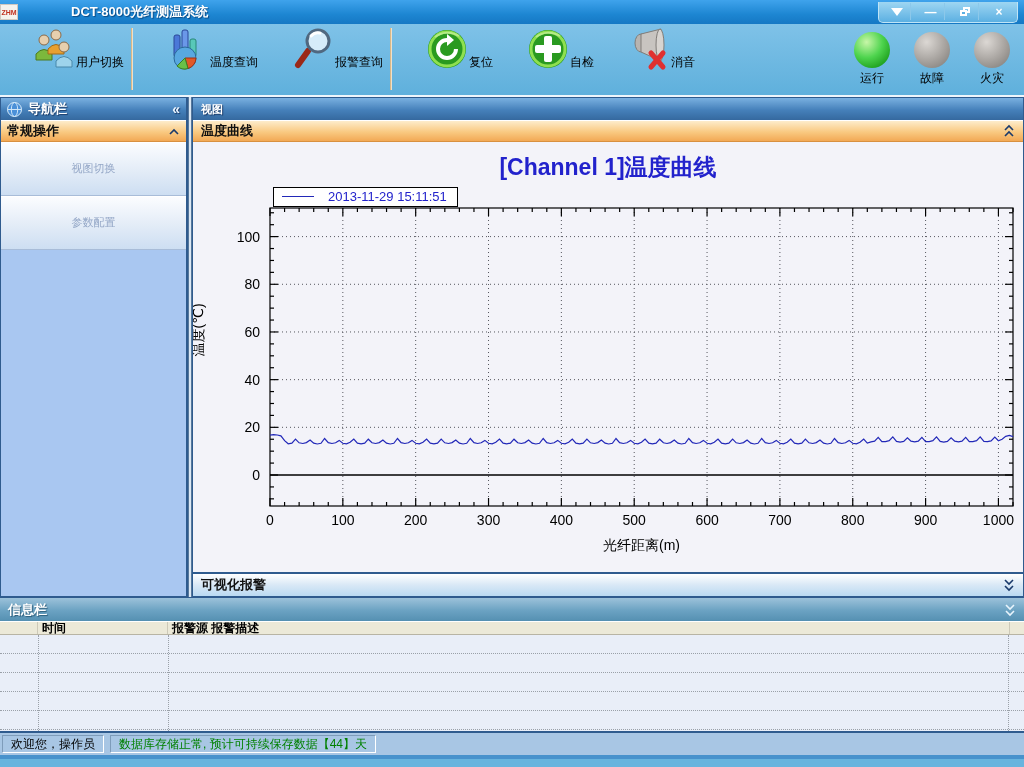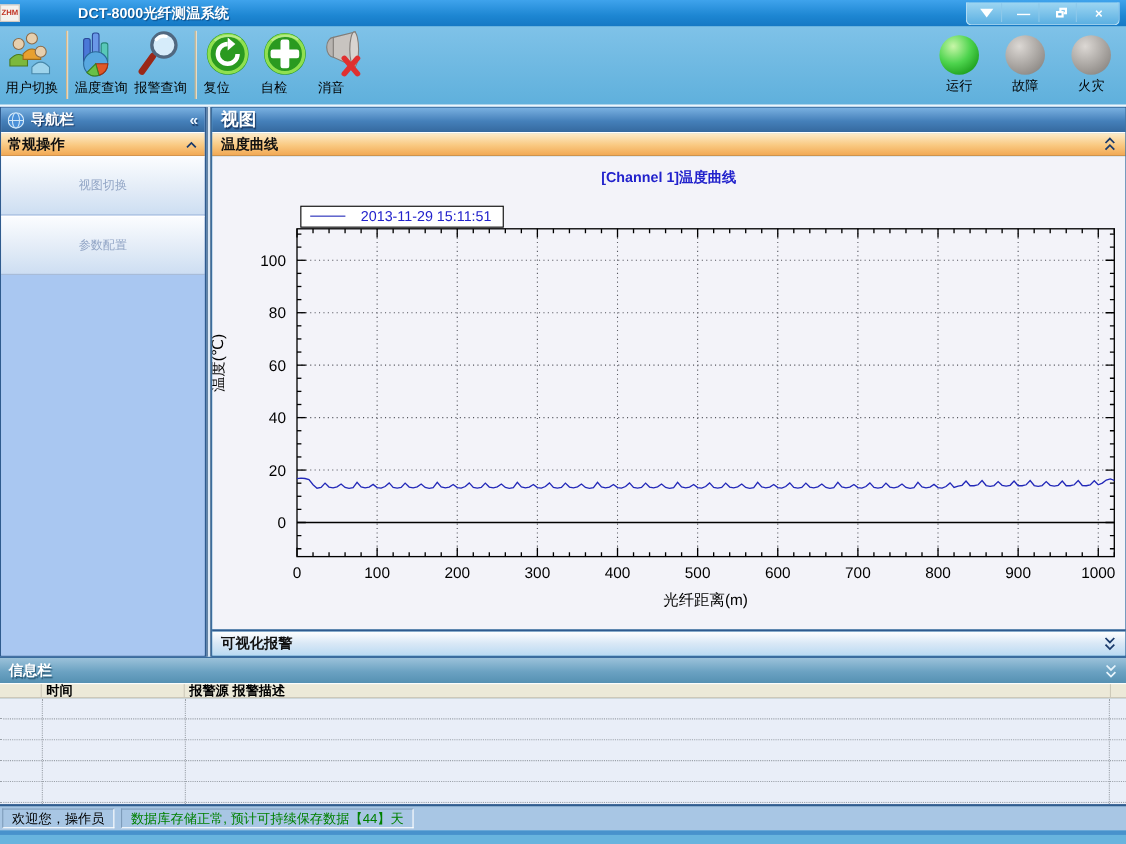--- a/index.html
+++ b/index.html
@@ -25,22 +25,22 @@
     border-right:6px solid transparent; border-top:8px solid #ffffff; }
   .restore-glyph { position:relative; width:10px; height:9px; }
   .restore-glyph span { position:absolute; width:7px; height:6px; border:2px solid #fff; }
   .restore-glyph span:first-child { right:0; top:0; }
   .restore-glyph span:last-child { left:0; bottom:0; background:#5cb0e2; }
 
   
   #toolbar { height:73px; background:linear-gradient(#7fc2e8,#5fb0dc);
     display:flex; align-items:flex-start; padding:2px 4px 0 2px; position:relative;
     border-bottom:2px solid #eef6fc; }
-  .tb-btn { display:flex; flex-direction:column; align-items:flex-start;
-    padding:1px 3px; min-width:52px; }
+  .tb-btn { display:flex; align-items:flex-end;
+    padding:1px 3px; min-width:52px;margin-left:27px; }
   .tb-btn .ico { width:44px; height:44px; display:flex; align-items:center; justify-content:center; }
   .tb-btn .lbl { font-size:12px; color:#000; margin-top:1px; white-space:nowrap; }
   .tb-sep { width:1px; height:62px; background:#d8b888; margin:2px 4px 0;
     box-shadow:1px 0 0 #f0e0c8; }
   #lamps { position:absolute; right:10px; top:8px; display:flex; gap:16px; }
   .lamp { display:flex; flex-direction:column; align-items:center; width:44px; }
   .lamp .bulb { width:36px; height:36px; border-radius:50%; }
   .bulb.on  { background:radial-gradient(circle at 35% 28%, #c8f6a8, #4ed44e 45%, #1ea01e 80%, #157815); }
   .bulb.off { background:radial-gradient(circle at 35% 28%, #dcd8d4, #b0aca8 45%, #8e8a86 80%, #787470); }
   .lamp .lbl { font-size:12px; color:#000; margin-top:2px; }
@@ -67,30 +67,30 @@
     color:#93a6c6; font-size:11px; cursor:pointer; }
   #sidebar-fill { flex:1; background:#a9c7f1; }
 
   
   #splitter { width:4px; background:#dce8f4; border-left:1px solid #56789c;
     border-right:1px solid #56789c; }
 
   
   #main { flex:1; display:flex; flex-direction:column; border:1px solid #2f5b8e; }
   #view-header { height:22px; background:linear-gradient(#79b0e0,#4580ba 55%,#35699f);
-    color:#fff; font-weight:bold; font-size:16px; display:flex; align-items:center;
+    color:#fff; font-weight:bold; font-size:11px; display:flex; align-items:center;
     padding:0 8px; text-shadow:1px 1px 1px #1a3a66; }
   #curve-header { height:22px; background:linear-gradient(#fdeccb,#f9c981 55%,#f2a955);
     border-top:1px solid #fff; border-bottom:1px solid #d89040;
     display:flex; align-items:center; padding:0 8px;
     font-weight:bold; font-size:13px; color:#111; }
   #curve-header .chev { margin-left:auto; display:flex; }
   #chart-area { flex:1; position:relative; background:#f3f3f9; overflow:hidden; }
   #chart-title { position:absolute; top:10px; left:0; right:0; text-align:center;
-    color:#2222cc; font-weight:bold; font-size:13px; }
+    color:#2222cc; font-weight:bold; font-size:23px; }
   #legend { position:absolute; top:45px; left:80px; background:#fff;
     border:1px solid #000; padding:1px 10px 2px 8px; display:flex; align-items:center; }
   #legend .sample { width:32px; height:0; border-top:1px solid #2228b8; margin-right:14px; }
   #legend .txt { color:#2222cc; font-size:13px; }
   #ylabel { position:absolute; left:6px; top:54%; transform:rotate(-90deg) translateX(50%);
     transform-origin:left center; font-size:14px; color:#000; white-space:nowrap; }
   svg#plot { position:absolute; inset:0; }
   svg .grid { stroke:#55565e; stroke-width:1; stroke-dasharray:1 3; }
   svg .zero { stroke:#000; stroke-width:1.4; }
   svg .frame { fill:none; stroke:#000; stroke-width:1.2; }

